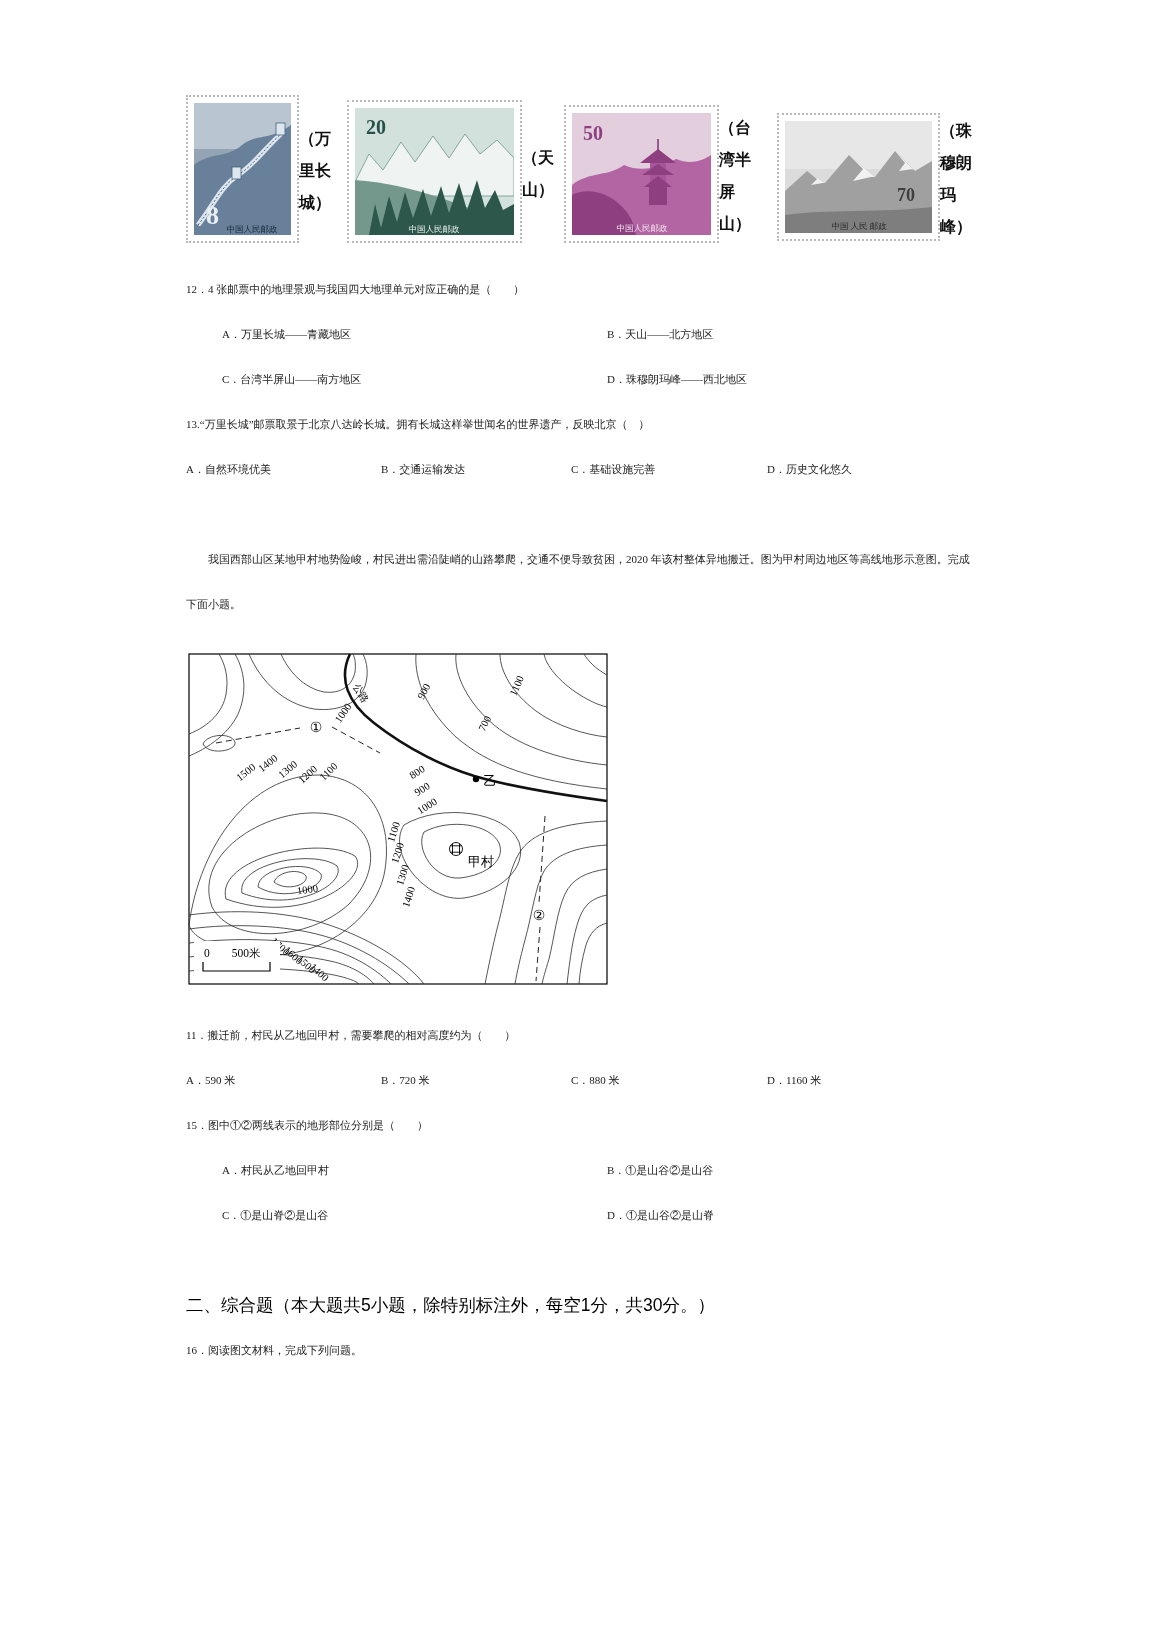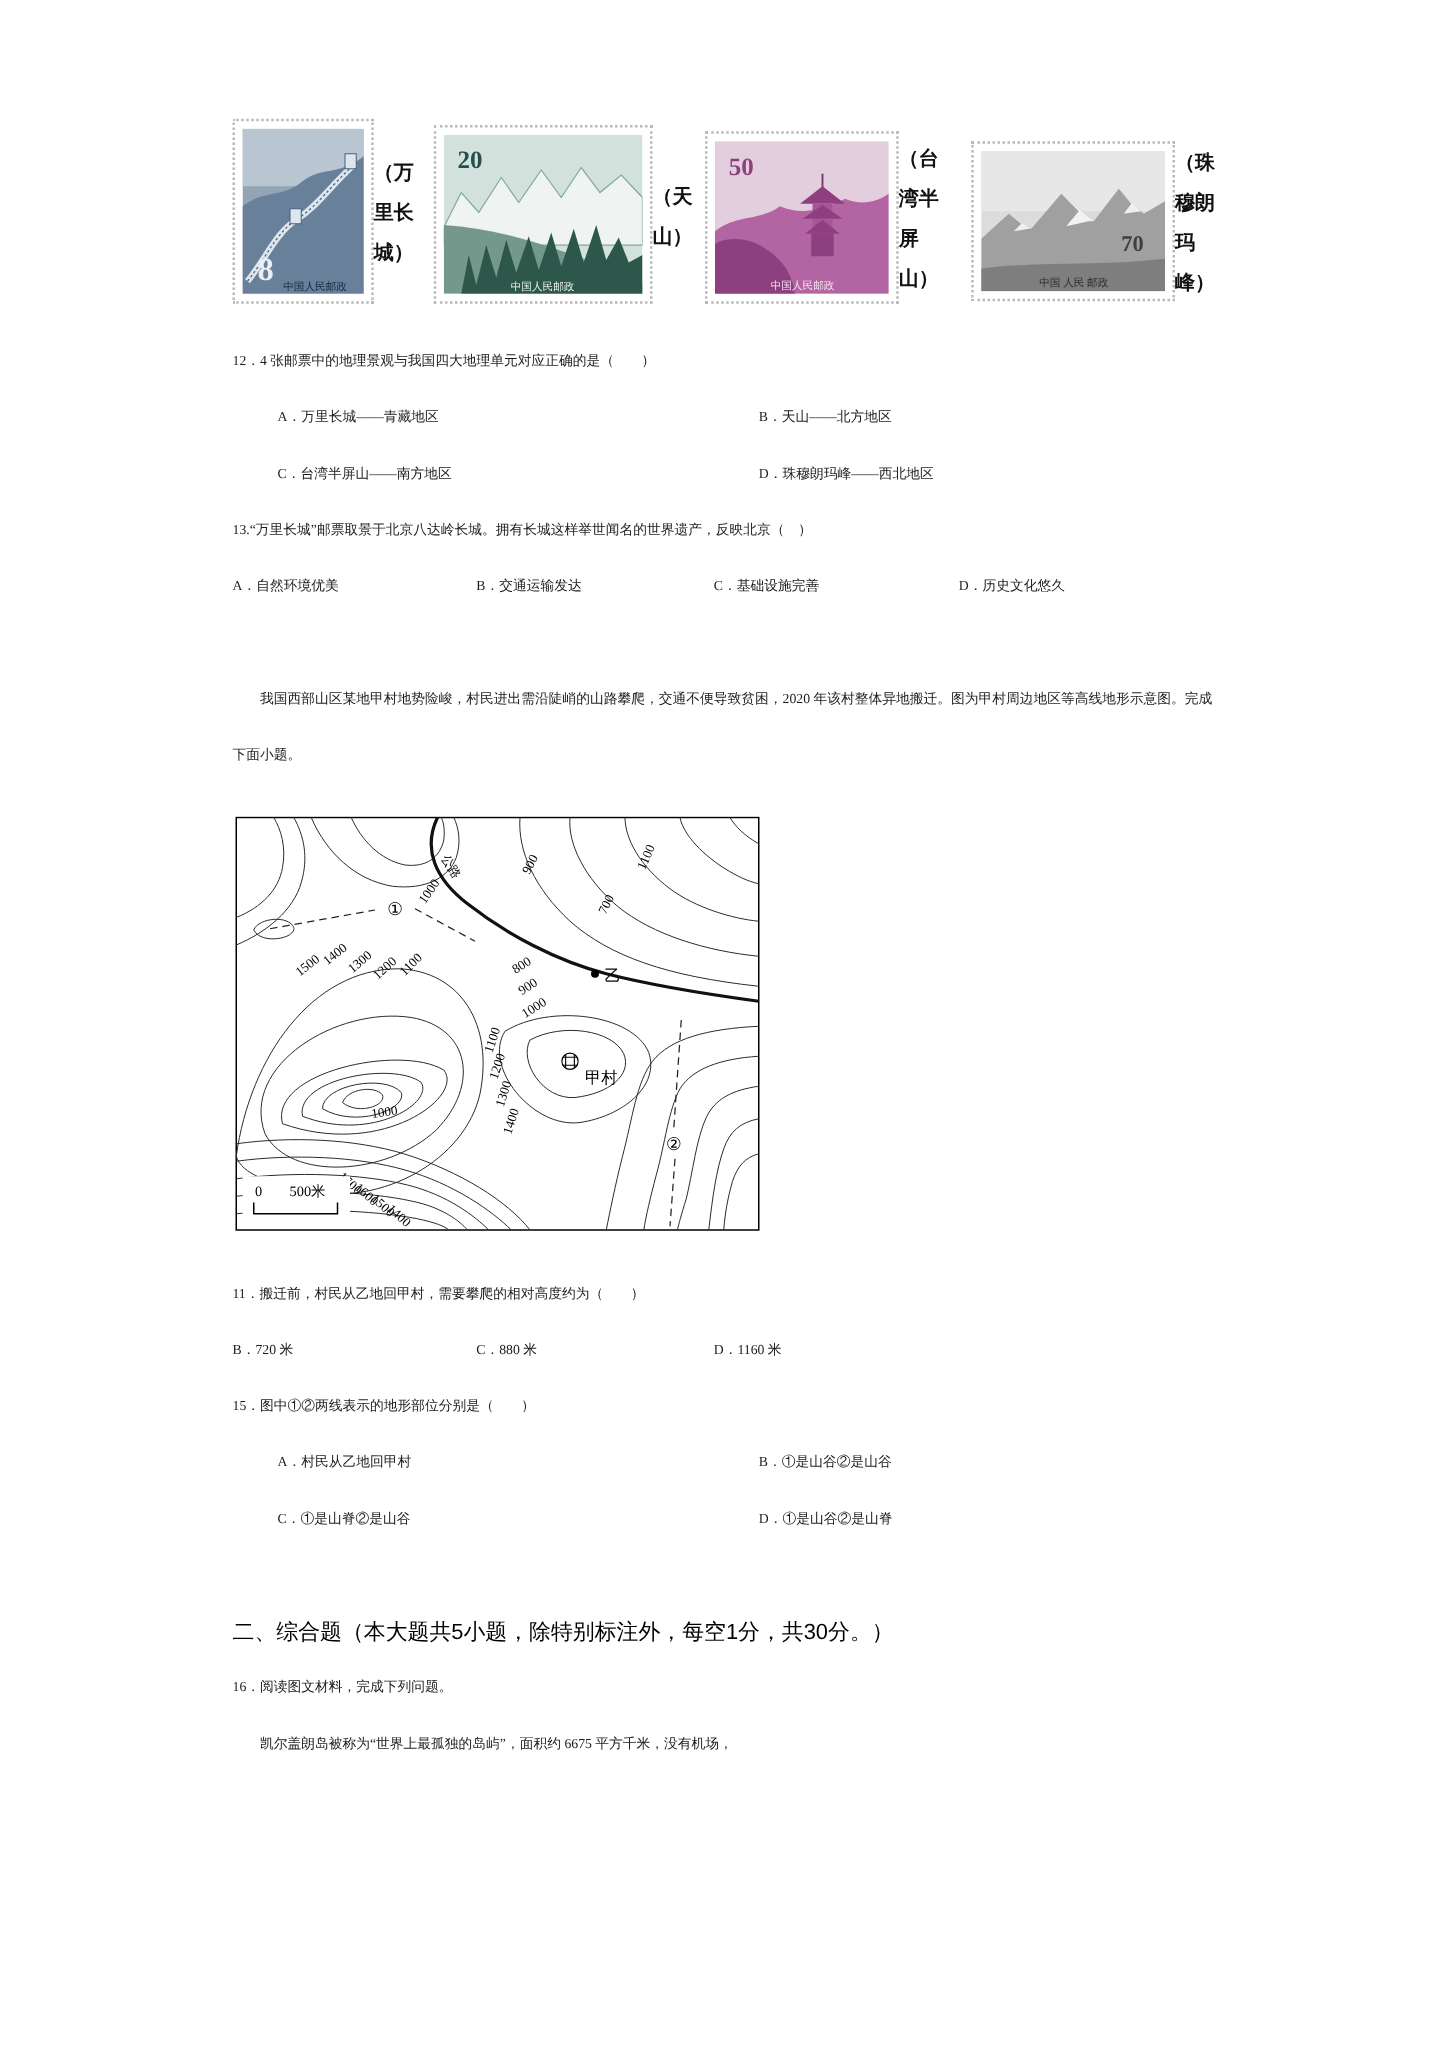--- a/index.html
+++ b/index.html
@@ -234,35 +234,35 @@
         <rect x="6" y="288" width="86" height="38" fill="#ffffff"></rect>
         <text x="16" y="304" font-size="11.5" fill="#000" class="ct">0</text>
         <text x="58" y="304" font-size="11.5" fill="#000" text-anchor="middle" class="ct">500米</text>
         <path d="M15,309 L15,318 L82,318 L82,309" stroke="#000" stroke-width="1.2" fill="none"></path>
       </g>
     </svg>
   </figure>
 
   <div class="line">11．搬迁前，村民从乙地回甲村，需要攀爬的相对高度约为（　　）</div>
   <div class="line opt-4col">
+    <span>A．590 米</span>
     <span>B．720 米</span>
     <span>C．880 米</span>
     <span>D．1160 米</span>
   </div>
 
   <div class="line">15．图中①②两线表示的地形部位分别是（　　）</div>
   <div class="line opt-2col">
     <span>A．村民从乙地回甲村</span>
     <span>B．①是山谷②是山谷</span>
   </div>
   <div class="line opt-2col">
     <span>C．①是山脊②是山谷</span>
     <span>D．①是山谷②是山脊</span>
   </div>
 
   <div class="gap"></div>
 
   <div class="section-header">二、综合题（本大题共5小题，除特别标注外，每空1分，共30分。）</div>
 
   <div class="line">16．阅读图文材料，完成下列问题。</div>
-  <div class="line indent">凯尔盖朗岛被称为“世界上最孤独的岛屿”，面积约 6675 平方千米，没有机场，</div>
 
 </div>
 
 </body></html>

